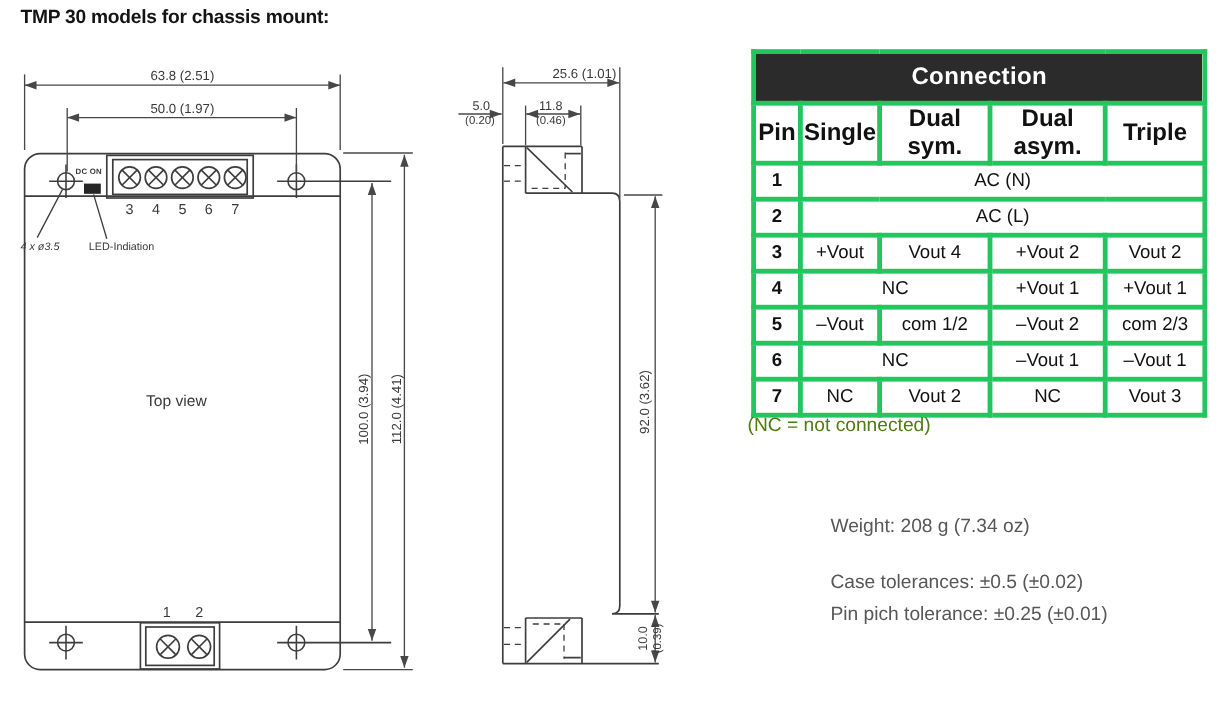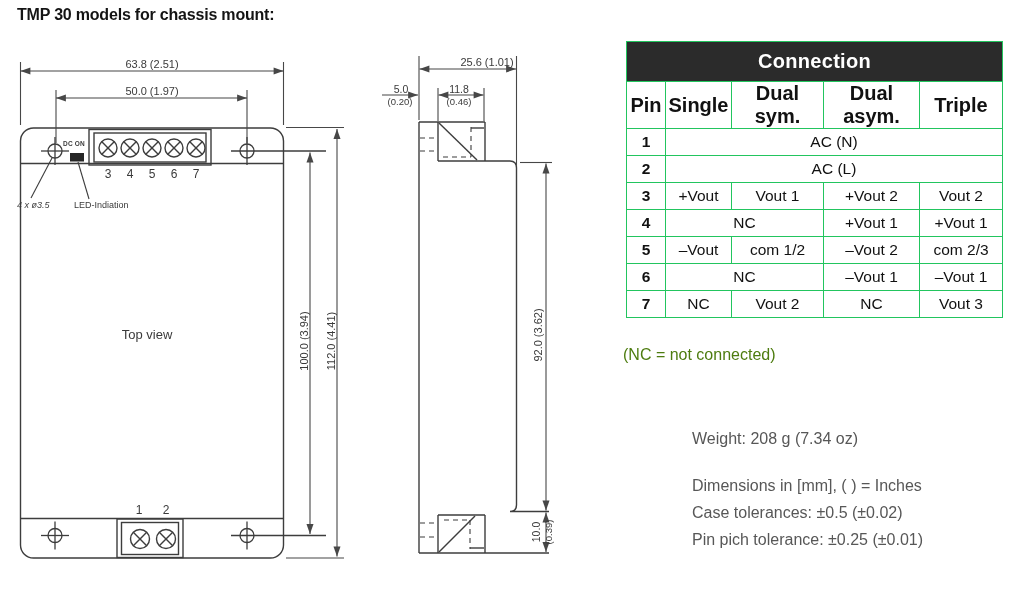--- a/index.html
+++ b/index.html
@@ -12,21 +12,21 @@
   .title{font-size:16px;font-weight:bold;color:#141414;letter-spacing:-0.2px;}
   .pin-num{font-size:12px;transform:translate(-50%,0);}
   .tiny{font-size:6.5px;font-weight:bold;letter-spacing:.2px;}
   .note9{font-size:9px;}
   .fs10{font-size:10.5px;}
   .fs9{font-size:9.5px;}
   .fs13{font-size:13px;}
   
   .conn{position:absolute;left:626px;top:41px;}
   table{border-collapse:collapse;table-layout:fixed;width:376px;}
-  th,td{border:1px solid #22c55e;text-align:center;vertical-align:middle;
+  th,td{border:4px solid #22c55e;text-align:center;vertical-align:middle;
         padding:0;font-size:15.5px;color:#111;overflow:hidden;}
   .tbar{height:39px;background:#2b2b2b;color:#fff;font-size:20px;
         font-weight:bold;letter-spacing:.3px;}
   .chead th{height:27px;font-size:20px;font-weight:bold;}
   .drow td{height:26px;}
   .pincol{font-weight:bold;}
   
   .gnote{color:#575757;font-size:16px;}
   .noteblock{position:absolute;left:692px;top:472px;color:#575757;
              font-size:16px;line-height:27px;}
@@ -214,21 +214,21 @@
       <td class="pincol">1</td>
       <td colspan="4">AC (N)</td>
     </tr>
     <tr class="drow">
       <td class="pincol">2</td>
       <td colspan="4">AC (L)</td>
     </tr>
     <tr class="drow">
       <td class="pincol">3</td>
       <td>+Vout</td>
-      <td>Vout 1</td>
+      <td>Vout 4</td>
       <td>+Vout 2</td>
       <td>Vout 2</td>
     </tr>
     <tr class="drow">
       <td class="pincol">4</td>
       <td colspan="2">NC</td>
       <td>+Vout 1</td>
       <td>+Vout 1</td>
     </tr>
     <tr class="drow">
@@ -251,16 +251,15 @@
       <td>NC</td>
       <td>Vout 3</td>
     </tr>
   </tbody>
     </table>
 </div>
 
 <div class="lbl gnote" style="left:623px;top:346px;color:#4d7c0f;text-align:center;">(NC = not connected)</div>
 <div class="lbl gnote" style="left:692px;top:430px;">Weight: 208 g (7.34 oz)</div>
 <div class="noteblock">
-  <div>Dimensions in [mm], ( ) = Inches</div>
   <div>Case tolerances: ±0.5 (±0.02)</div>
   <div>Pin pich tolerance: ±0.25 (±0.01)</div>
 </div>
 
 </body></html>

